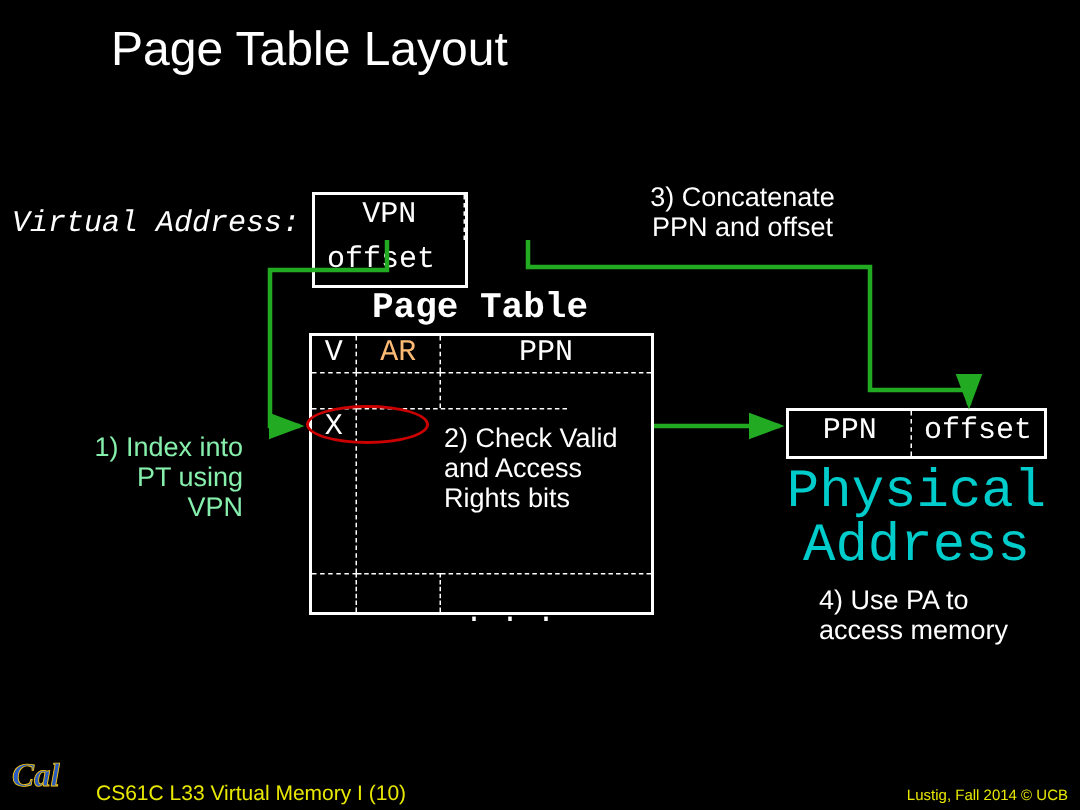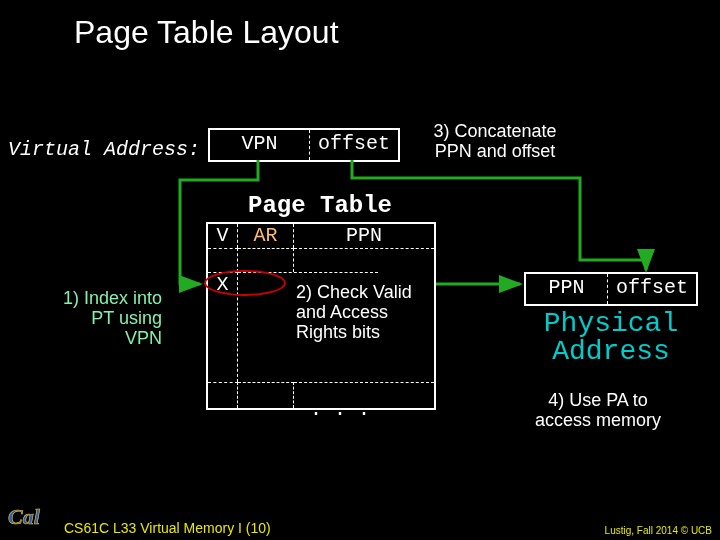--- a/index.html
+++ b/index.html
@@ -28,20 +28,21 @@
     font-family: "Courier New", monospace;
     font-size: 20px;
     font-style: italic;
   }
   .va-box {
     position: absolute;
     top: 128px;
     left: 208px;
     display: flex;
     border: 2px solid #fff;
+    flex-direction: column;
   }
   .va-vpn {
     width: 100px;
     height: 30px;
     text-align: center;
     color: #fff;
     font-family: "Courier New", monospace;
     font-size: 20px;
     line-height: 28px;
     border-right: 1px dashed #fff;
@@ -179,32 +180,32 @@
     font-family: "Courier New", monospace;
     font-size: 20px;
     line-height: 28px;
   }
   .pa-label {
     position: absolute;
     top: 310px;
     left: 516px;
     color: #0cc;
     font-family: "Courier New", monospace;
-    font-size: 28px;
+    font-size: 36px;
     text-align: center;
     width: 190px;
     line-height: 1.0;
   }
   .step4 {
     position: absolute;
     top: 390px;
-    left: 528px;
+    left: 546px;
     color: #fff;
     font-size: 18px;
-    text-align: center;
+    text-align: left;
     line-height: 1.12;
     width: 140px;
   }
   .cal-logo {
     position: absolute;
     bottom: 6px;
     left: 4px;
     width: 56px;
     height: 36px;
   }

